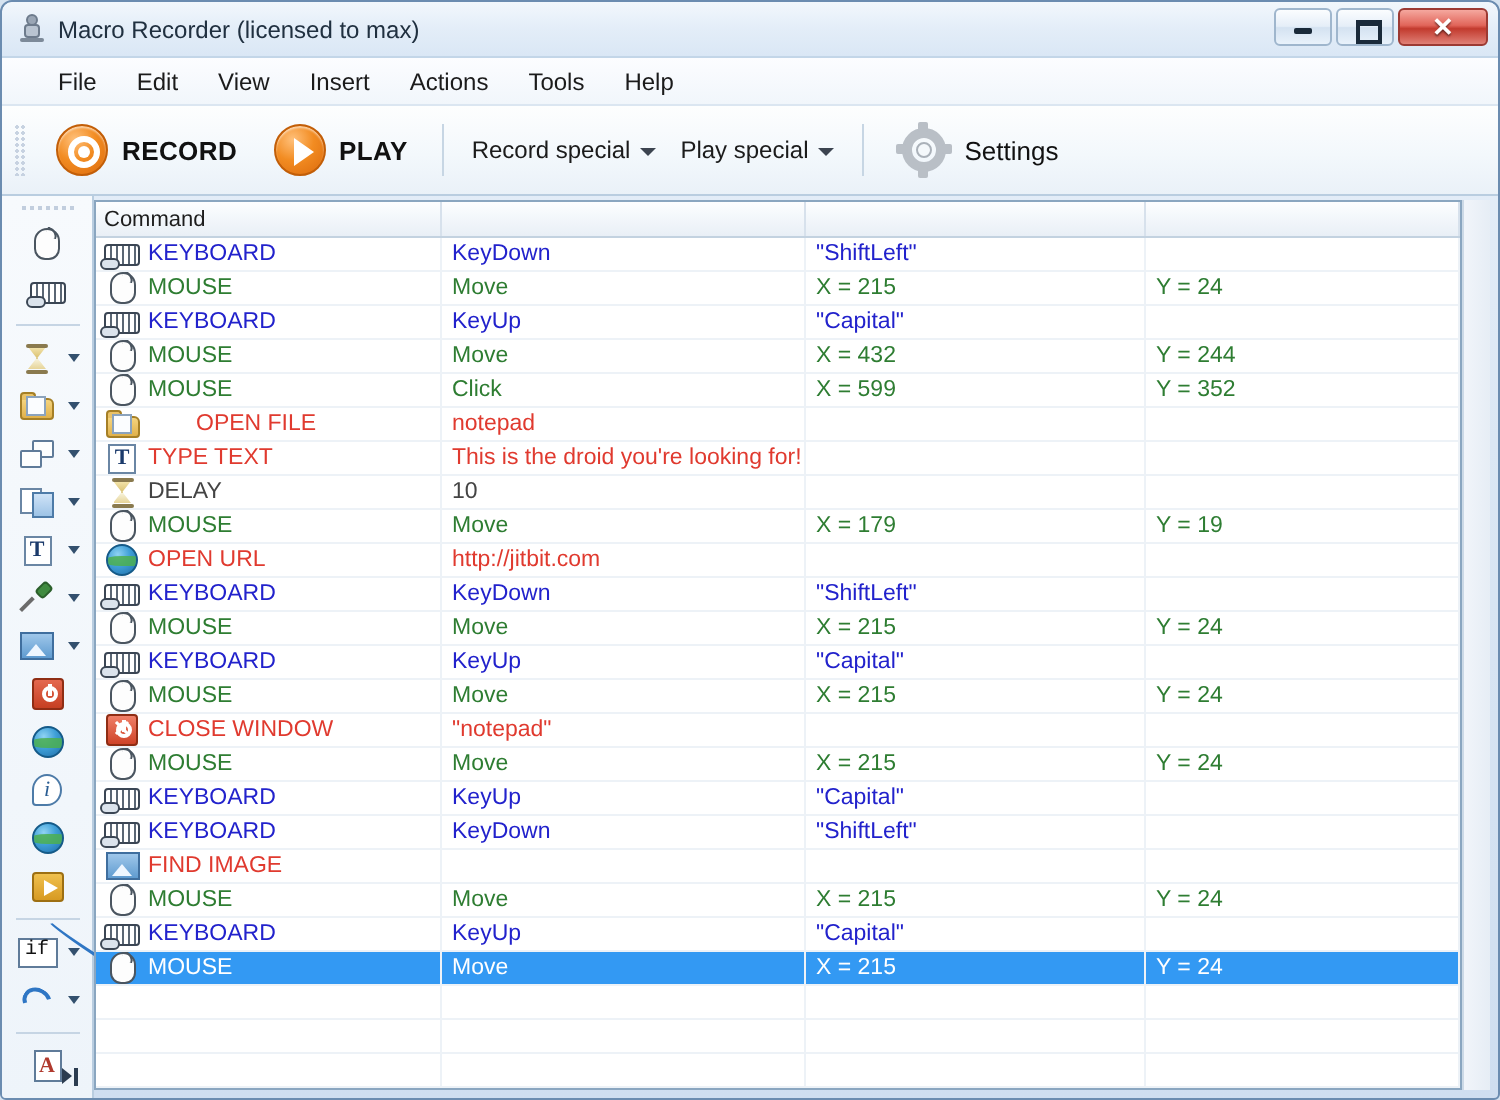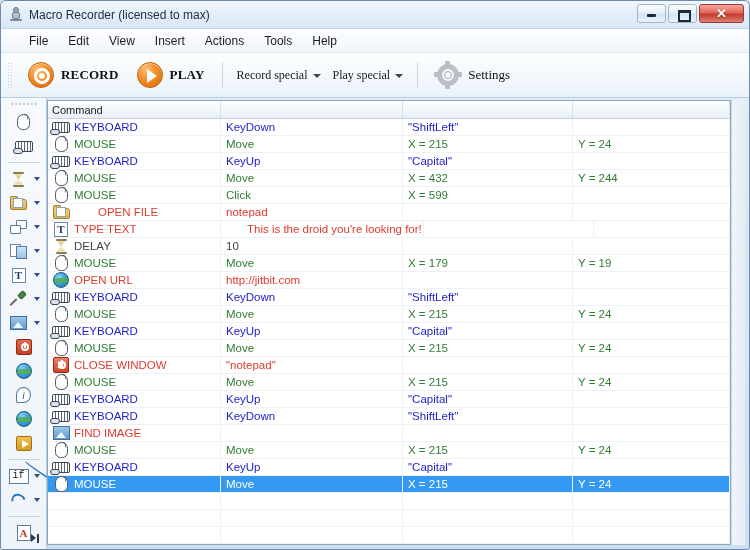--- a/index.html
+++ b/index.html
@@ -69,21 +69,20 @@
   .menu-item {
     padding:3px 10px; font-size:12px; color:#1b1b1b; border-radius:2px; cursor:default;
   }
 
   
   #toolbar {
     height:45px; display:flex; align-items:center;
     background: linear-gradient(180deg,#fdfefe 0%, #f3f8fc 55%, #eaf1f8 100%);
     border-bottom:1px solid #b9cde0;
     padding-left:6px;
-    font-family:Liberation Serif, serif;
   }
   .tb-grip { width:6px; height:26px; margin-right:6px;
     background-image: radial-gradient(#c2cede 40%, transparent 41%);
     background-size:3px 3px; opacity:.9; }
   .tb-btn { display:flex; align-items:center; gap:7px; padding:3px 9px; border-radius:3px; cursor:default;}
   .tb-label { font-size:13px; font-weight:bold; color:#111; letter-spacing:.2px; }
   .circle-ico { width:26px; height:26px; border-radius:50%; flex:none; position:relative;
     background: radial-gradient(circle at 35% 28%, #ffc07a 0%, #f28c22 45%, #dc6a0c 100%);
     border:1px solid #c25e08;
     box-shadow: inset 0 1px 1px rgba(255,255,255,.55);
@@ -522,20 +521,21 @@
             </div>
             <div class="row">
               <div class="cell c0">
                 <span class="cmd-ico">
                   <span class="ico-mouse"></span>
                 </span>
                 <span style="color: rgb(46, 125, 50);">MOUSE</span>
               </div>
               <div class="cell c1" style="color: rgb(46, 125, 50);">Click</div>
               <div class="cell c2" style="color: rgb(46, 125, 50);">X = 599</div>
+              <div class="cell c3" style="color: rgb(46, 125, 50);">Y = 352</div>
             </div>
             <div class="row">
               <div class="cell c0">
                 <span class="cmd-ico">
                   <span class="ico-folder">
                     <i class="back"></i>
                     <i class="tab"></i>
                     <i class="page"></i>
                   </span>
                 </span>
@@ -547,21 +547,21 @@
             </div>
             <div class="row">
               <div class="cell c0">
                 <span class="cmd-ico">
                   <span class="ico-text">
                     <span>T</span>
                   </span>
                 </span>
                 <span style="color: rgb(224, 58, 47);">TYPE TEXT</span>
               </div>
-              <div class="cell c1" style="color: rgb(224, 58, 47); margin-left: 21px;">This is the droid you're looking for!</div>
+              <div class="cell c1" style="color: rgb(224, 58, 47);">This is the droid you're looking for!</div>
               <div class="cell c2" style="color: rgb(224, 58, 47);"></div>
               <div class="cell c3" style="color: rgb(224, 58, 47);"></div>
             </div>
             <div class="row">
               <div class="cell c0">
                 <span class="cmd-ico">
                   <span class="ico-hour">
                     <i class="t"></i>
                     <i class="g"></i>
                     <i class="b"></i>

